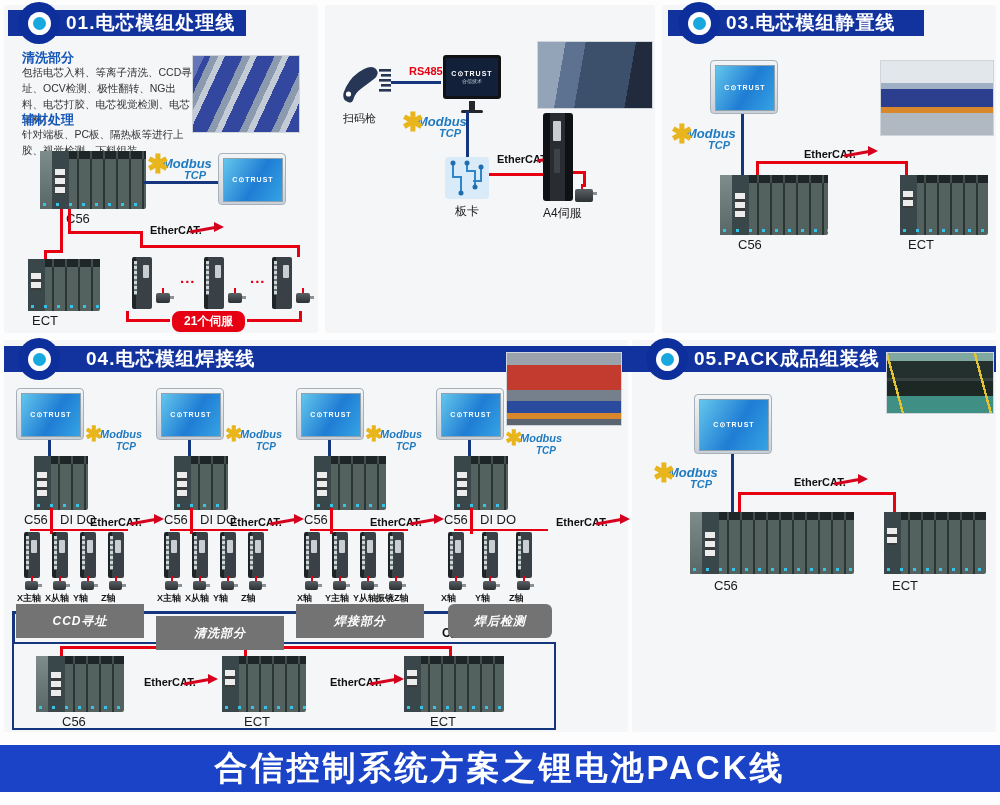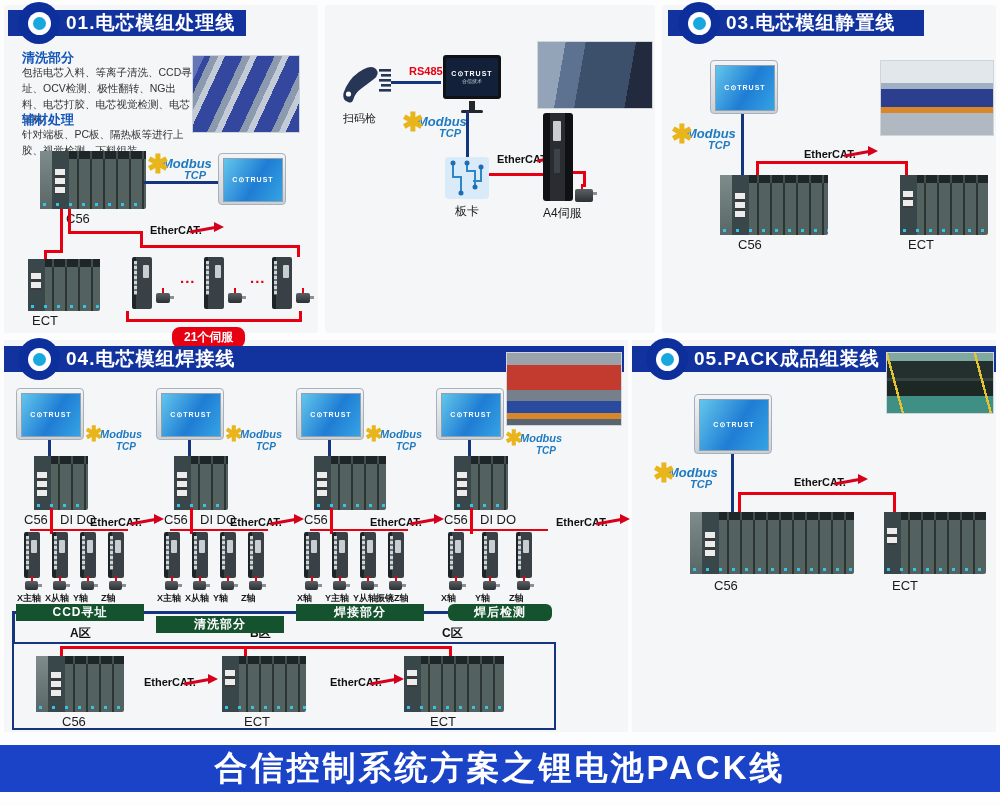--- a/index.html
+++ b/index.html
@@ -51,22 +51,22 @@
   .mb1{display:block;font-style:italic;font-weight:bold;font-size:13px;color:#1f7ac0;margin-left:12px;line-height:13px;}
   .mb2{display:block;font-style:italic;font-weight:bold;font-size:11px;color:#1f7ac0;margin-left:34px;line-height:11px;}
   .sm .gear{font-size:21px;top:-6px;} .sm .mb1{font-size:11px;} .sm .mb2{font-size:10px;margin-left:28px;}
   .ecat{position:absolute;font-weight:bold;font-size:11px;color:#111;white-space:nowrap;}
   .ecat::before{content:"";position:absolute;right:-16px;top:4px;width:28px;height:3px;background:#d6001c;transform:rotate(-10deg);}
   .ecat::after{content:"";position:absolute;right:-22px;top:-2px;border-left:10px solid #d6001c;
       border-top:5px solid transparent;border-bottom:5px solid transparent;}
   
   .lbl{position:absolute;font-size:13px;color:#1a1a1a;white-space:nowrap;}
   .axis{position:absolute;font-size:9px;font-weight:bold;color:#1a1a1a;text-align:left;white-space:nowrap;}
-  .sec-banner{position:absolute;height:17px;background:#14532d;color:#fff;font-weight:bold;font-size:12px;
-      display:flex;align-items:center;justify-content:center;z-index:2;letter-spacing:1px;}
+  .sec-banner{position:absolute;height:34px;background:#737373;color:#fff;font-weight:bold;font-size:12px;
+      display:flex;align-items:center;justify-content:center;z-index:2;letter-spacing:1px;font-style:italic;}
   .pill{position:absolute;background:#e60012;color:#fff;font-size:12px;font-weight:bold;border-radius:10px;
       padding:2px 12px;z-index:2;border:2px solid #f5f6f8;white-space:nowrap;}
   .dots{position:absolute;color:#e60012;font-weight:bold;font-size:15px;letter-spacing:1px;}
   .zone{position:absolute;font-size:12px;font-weight:bold;color:#111;}
   .ph{position:absolute;border:1px solid #cfd5db;}
   #ph1{background:linear-gradient(115deg,rgba(255,255,255,.25) 0 8%,transparent 8%),
        repeating-linear-gradient(115deg,#33479f 0 16px,#8c9ab0 16px 23px,#c2cbd6 23px 29px);}
   #ph2{background:linear-gradient(100deg,#93a3b8 0 22%,#5d7191 22% 38%,#3c4f6b 38% 78%,#222b3d 78%);}
   #ph3{background:linear-gradient(180deg,#e2e7ec 0 30%,#9fb0c4 30% 38%,#2b3f8e 38% 62%,#d8882a 62% 70%,#b0b8c2 70%);}
   #ph4{background:linear-gradient(180deg,#9aa2ac 0 16%,#c23b2e 16% 52%,#76808c 52% 66%,#2a4a9e 66% 84%,#d8882a 84% 92%,#5a6470 92%);}
@@ -145,21 +145,21 @@
     <div class="servo servo-lg" style="left:200px;top:252px;"></div>
     <div class="servo servo-lg" style="left:268px;top:252px;"></div>
     <div class="motor" style="left:152px;top:288px;"></div>
     <div class="motor" style="left:224px;top:288px;"></div>
     <div class="motor" style="left:292px;top:288px;"></div>
     <div class="dots" style="left:176px;top:264px;">...</div>
     <div class="dots" style="left:246px;top:264px;">...</div>
     <div class="lr" style="left:122px;top:314px;width:176px;height:3px;"></div>
     <div class="lr" style="left:122px;top:306px;width:3px;height:9px;"></div>
     <div class="lr" style="left:295px;top:306px;width:3px;height:9px;"></div>
-    <div class="pill" style="left:166px;top:304px;margin-top:16px;">21个伺服</div>
+    <div class="pill" style="left:166px;top:304px;">21个伺服</div>
   </div>
 
   <div class="panel" style="left:325px;top:5px;width:330px;height:328px;">
     <svg style="position:absolute;left:16px;top:56px;" width="52" height="46" viewBox="0 0 52 46">
       <path d="M7 41 Q1 39 2.5 32 L5 26 Q11 14 23 8 Q31 4 35 8 Q39 13 33 18 L21 27 Q14 32 12.5 38 Q11 43 7 41 Z" fill="#273655"></path>
       <circle cx="7.5" cy="33" r="2.6" fill="#fff"></circle>
       <rect x="38" y="8" width="12" height="2.6" fill="#273655"></rect>
       <rect x="40" y="13" width="10" height="2.6" fill="#273655"></rect>
       <rect x="38" y="18" width="12" height="2.6" fill="#273655"></rect>
       <rect x="40" y="23" width="10" height="2.6" fill="#273655"></rect>
@@ -239,21 +239,21 @@
     <i class="ports p3" style="left:73px;top:188px;"></i>
     <div class="lbl" style="left:76px;top:232px;">C56</div>
     <div class="rack" style="left:238px;top:170px;width:88px;height:60px;">
       <i class="cpu0"></i>
     </div>
     <i class="ports p2" style="left:241px;top:186px;"></i>
     <div class="lbl" style="left:246px;top:232px;">ECT</div>
   </div>
 
   <div class="panel" style="left:4px;top:340px;width:624px;height:392px;">
-    <div class="hdr" style="left:0;top:6px;width:620px;">
+    <div class="hdr" style="left:0;top:6px;width:620px;padding-left:20px;">
       <span class="circ" style="left:14px;">
           <span class="circ2">
             <span class="circ3"></span>
           </span>
         </span>
       <span class="hdr-t" style="margin-left:62px;">04.电芯模组焊接线</span>
     </div>
     <div class="ph" id="ph4" style="left:502px;top:12px;width:114px;height:72px;z-index:4;"></div>
 
     <div class="hmi" style="left:12px;top:48px;width:68px;height:52px;">

